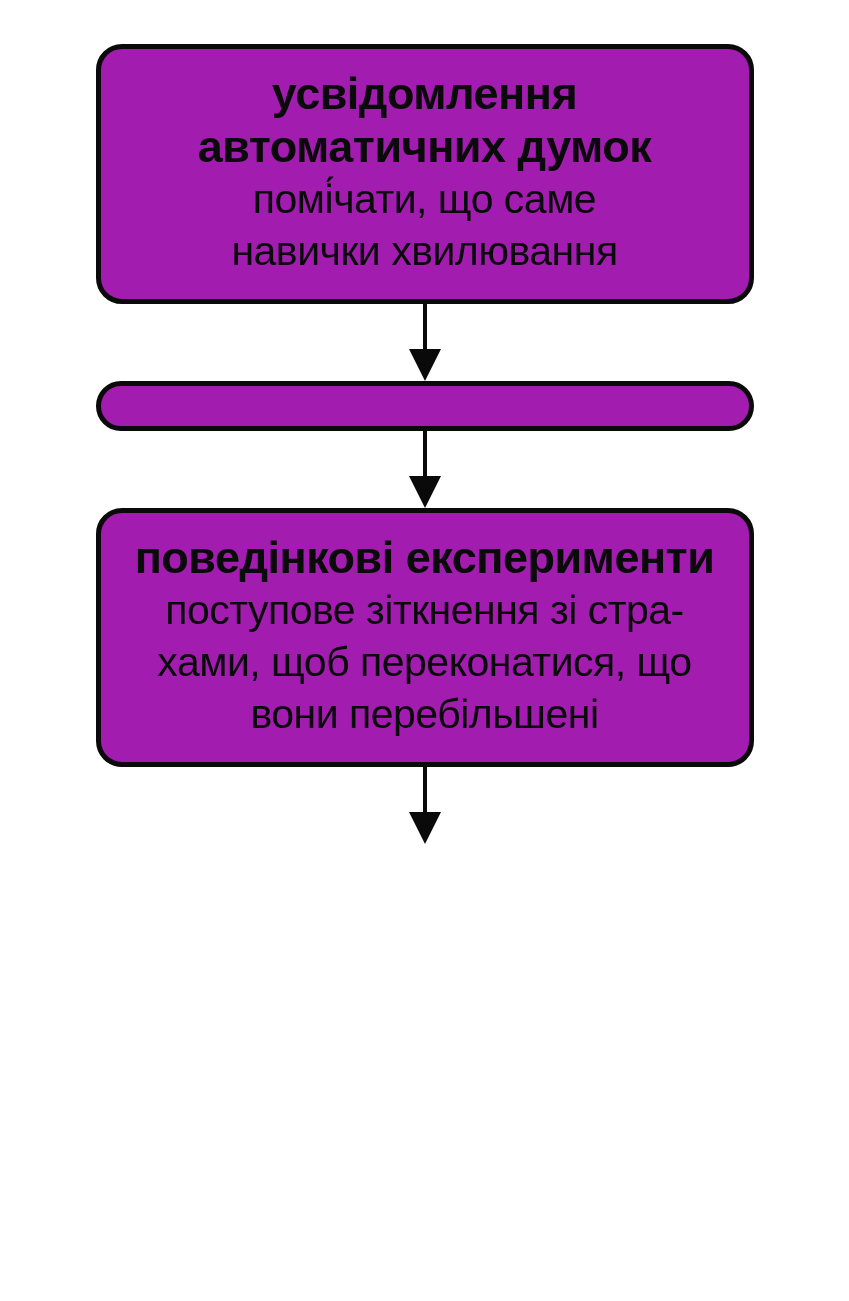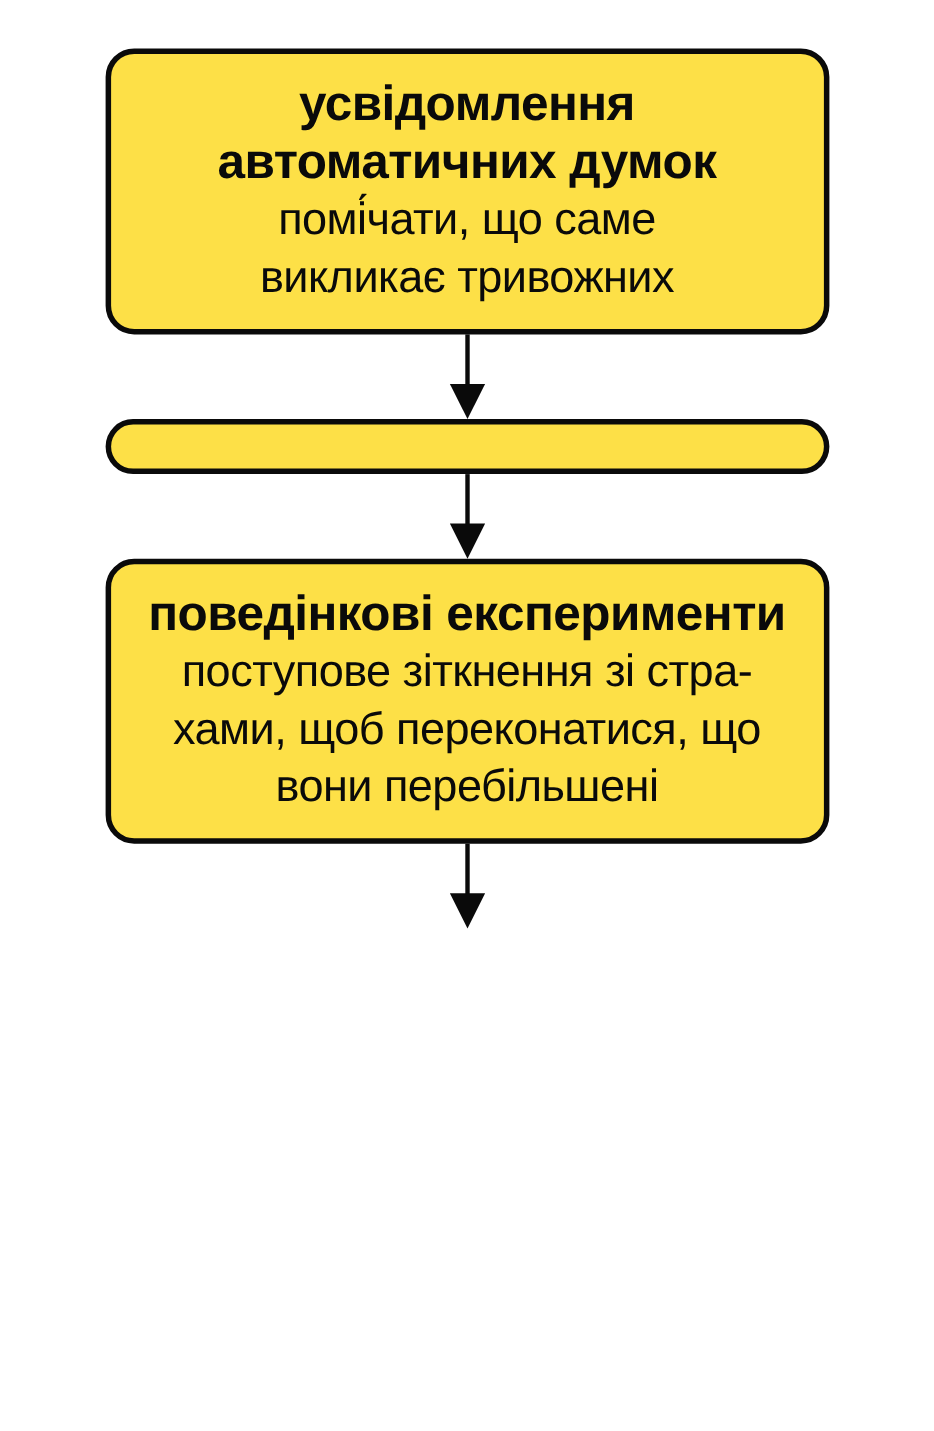--- a/index.html
+++ b/index.html
@@ -18,21 +18,21 @@
     display: flex;
     flex-direction: column;
     align-items: center;
     padding-top: 44px;
   }
   .box {
     width: 658px;
     box-sizing: border-box;
     border: 5px solid #0a0a0a;
     border-radius: 26px;
-    background: #fde047;
+    background: #a21caf;
     text-align: center;
     padding: 18px 16px 22px;
   }
   .box .title {
     font-weight: 700;
     font-size: 45px;
     line-height: 53px;
     letter-spacing: -0.5px;
     color: #0a0a0a;
   }
@@ -70,21 +70,21 @@
   }
 </style>
 </head>
 <body>
 
 <div class="flow">
 
   <div class="box">
     <div class="title">усвідомлення автоматичних думок</div>
     <div class="desc">помі́чати, що саме
-викликає тривожних</div>
+навички хвилювання</div>
   </div>
 
   <div class="arrow">
     <div class="shaft"></div>
     <div class="head"></div>
   </div>
 
   <div class="box">
   </div>
 

